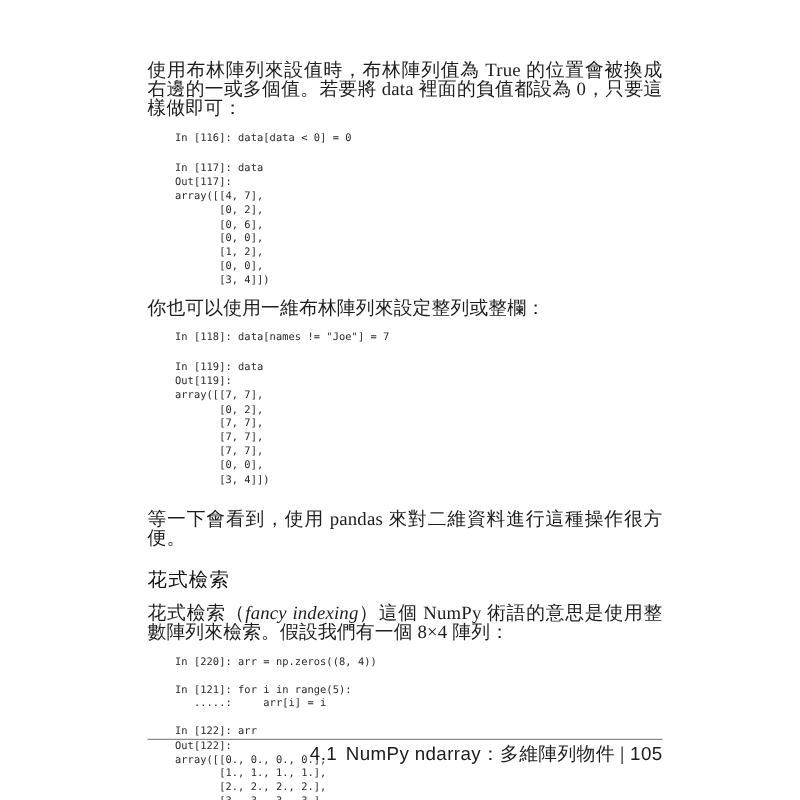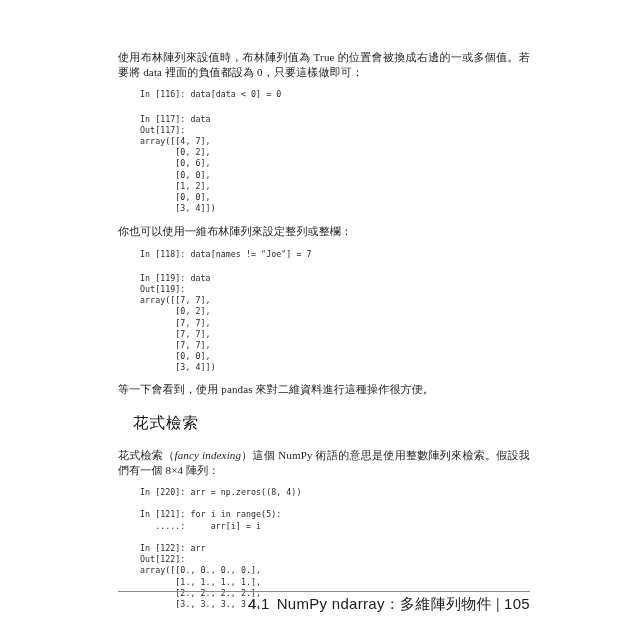--- a/index.html
+++ b/index.html
@@ -27,21 +27,21 @@
   .content {
     position: absolute;
     left: 118px;
     top: 50px;
     width: 412px;
   }
 
   
   .para {
     font-family: "Liberation Serif", "DejaVu Serif", serif;
-    font-size: 11px;
+    font-size: 15px;
     line-height: 15.2px;
     color: #1c1c1c;
     text-align: justify;
     letter-spacing: 0.15px;
     margin: 0;
   }
   .para.gap-below { margin-bottom: 9px; }
   .para.gap-above { margin-top: 10px; }
   .para .latin {
     font-family: "Liberation Serif", "DejaVu Serif", serif;
@@ -66,21 +66,21 @@
   .block-gap-lg { margin-top: 13px; }
   .block-gap-sm { margin-top: 11px; }
 
   
   .heading {
     font-family: "Liberation Serif", "DejaVu Serif", serif;
     font-size: 15.5px;
     line-height: 20px;
     font-weight: normal;
     color: #111111;
-    margin: 15px;
+    margin: 0;
     letter-spacing: 1px;
   }
 
   
   .footer-rule {
     position: absolute;
     left: 118px;
     top: 591px;
     width: 412px;
     height: 1px;
@@ -137,21 +137,21 @@
 Out[119]:
 array([[7, 7],
        [0, 2],
        [7, 7],
        [7, 7],
        [7, 7],
        [0, 0],
        [3, 4]])</pre>
     </div>
 
-    <p class="para gap-above" style="margin-top:8px;">等一下會看到，使用 pandas 來對二維資料進行這種操作很方便。</p>
+    <p class="para gap-above" style="margin-top:20px;">等一下會看到，使用 pandas 來對二維資料進行這種操作很方便。</p>
 
     <h2 class="heading" style="margin-top:16px;">花式檢索</h2>
 
     <p class="para" style="margin-top:9px;"><span>花式檢索（</span><span class="latin italic">fancy indexing</span><span>）這個 NumPy 術語的意思是使用整數陣列來檢索。假設我們有一個 8×4 陣列：</span></p>
 
     <div class="code-block" style="margin-top:9px;">
       <pre class="code">In [220]: arr = np.zeros((8, 4))</pre>
     </div>
 
     <div class="code-block block-gap-sm">

